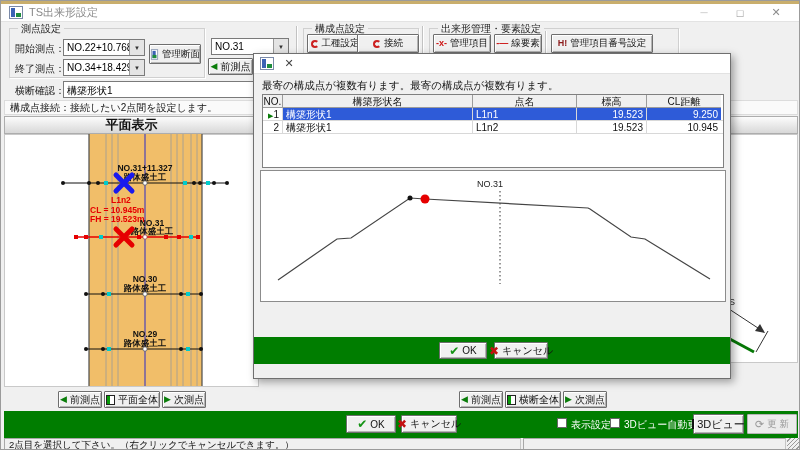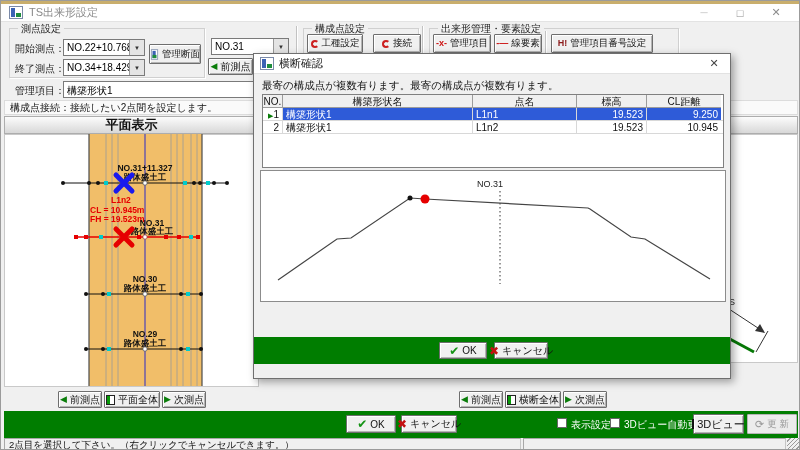--- a/index.html
+++ b/index.html
@@ -77,42 +77,42 @@
   </div>
   <div class="abs t10" style="left:14px;top:61px;">終了測点：</div>
   <div class="abs dd" style="left:62px;top:58px;width:82px;height:17px;">
     <span class="val">NO.34+18.429</span>
     <span class="da">▼</span>
   </div>
   <div class="abs btn" style="left:148px;top:43px;width:52px;height:20px;">
     <span class="appicon" style="transform:scale(.8);"></span>
     <span style="font-size:9.5px;">管理断面</span>
   </div>
-  <div class="abs t10" style="left:14px;top:83px;">管理項目：</div>
+  <div class="abs t10" style="left:14px;top:83px;">横断確認：</div>
   <div class="abs field" style="left:62px;top:80px;width:664px;height:17px;">構築形状1</div>
 
   <div class="abs dd" style="left:210px;top:37px;width:78px;height:17px;">
     <span class="val">NO.31</span>
     <span class="da">▼</span>
   </div>
   <div class="abs btn" style="left:207px;top:57px;width:45px;height:17px;">
     <span class="tri">◀</span>
     <span>前測点</span>
   </div>
 
   <div class="abs sep" style="left:295px;top:25px;height:70px;"></div>
 
   <div class="abs grp" style="left:302px;top:27px;width:116px;height:32px;">
     <span class="grp-label">構成点設定</span>
   </div>
   <div class="abs btn" style="left:306px;top:33px;width:56px;height:19px;">
     <span class="arc-ic"></span>
     <span style="font-size:9.5px;">工種設定</span>
   </div>
-  <div class="abs btn" style="left:372px;top:33px;width:48px;height:19px;">
+  <div class="abs btn" style="left:356px;top:33px;width:62px;height:19px;">
     <span class="arc-ic"></span>
     <span style="font-size:9.5px;">接続</span>
   </div>
 
   <div class="abs sep" style="left:421px;top:25px;height:70px;"></div>
 
   <div class="abs grp" style="left:428px;top:27px;width:250px;height:32px;">
     <span class="grp-label">出来形管理・要素設定</span>
   </div>
   <div class="abs btn" style="left:432px;top:33px;width:58px;height:19px;">
@@ -288,21 +288,20 @@
 
   <div class="abs sunkpanel" style="left:3px;top:437px;width:517px;height:12px;display:flex;">
     <span style="font-size:9.5px;color:#111;padding-left:4px;white-space:nowrap;">2点目を選択して下さい。（右クリックでキャンセルできます。）</span>
   </div>
   <div class="abs sunkpanel" style="left:522px;top:437px;width:263px;height:12px;"></div>
   <div class="abs grip" style="left:786px;top:437px;"></div>
 
   <div class="abs" id="dialog">
     <div class="dlg-title">
       <span class="appicon"></span>
-      <span class="cap">横断確認</span>
       <span class="xbtn">✕</span>
     </div>
     <div class="abs" style="left:8px;top:25px;font-size:10.5px;color:#111;white-space:nowrap;">最寄の構成点が複数有ります。最寄の構成点が複数有ります。</div>
 
     <div class="abs tbl" style="left:8px;top:40px;width:462px;height:74px;">
       <div class="trow">
         <span class="hc c0">NO.</span>
         <span class="hc c1">構築形状名</span>
         <span class="hc c2">点名</span>
         <span class="hc c3">標高</span>

